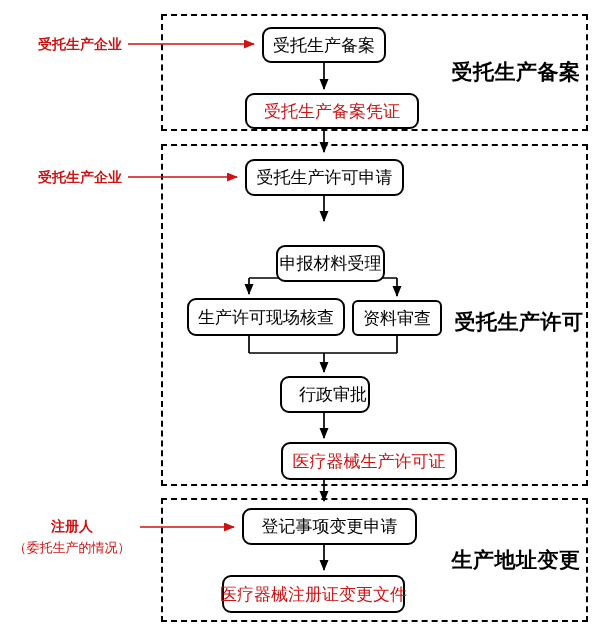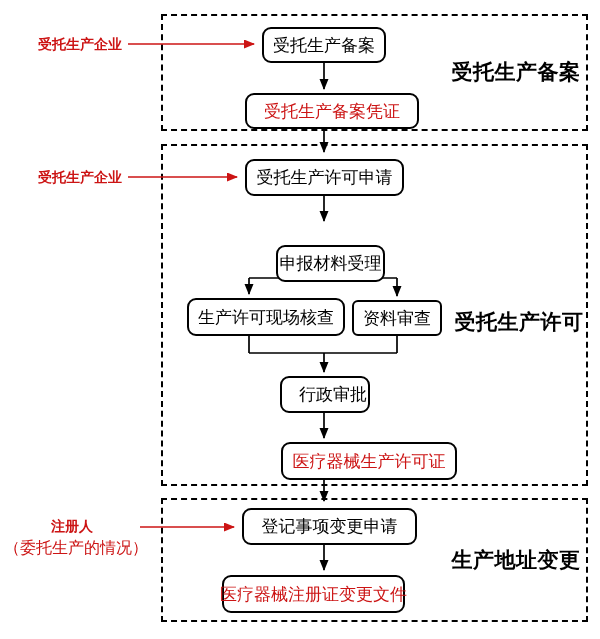--- a/index.html
+++ b/index.html
@@ -61,21 +61,21 @@
     color: #CC1414;
     font-family: "Liberation Serif", serif;
     font-weight: 700;
     font-size: 14px;
     line-height: 17px;
     text-align: center;
     white-space: nowrap;
   }
   .actor-note {
     font-weight: 400;
-    font-size: 16px;
+    font-size: 13px;
     margin-top: 4px;
     white-space: nowrap;
   }
 </style>
 </head>
 <body>
 
 <div class="canvas">
 
   <div class="section-box" style="left:161px; top:14px;  width:427px; height:117px;"></div>

